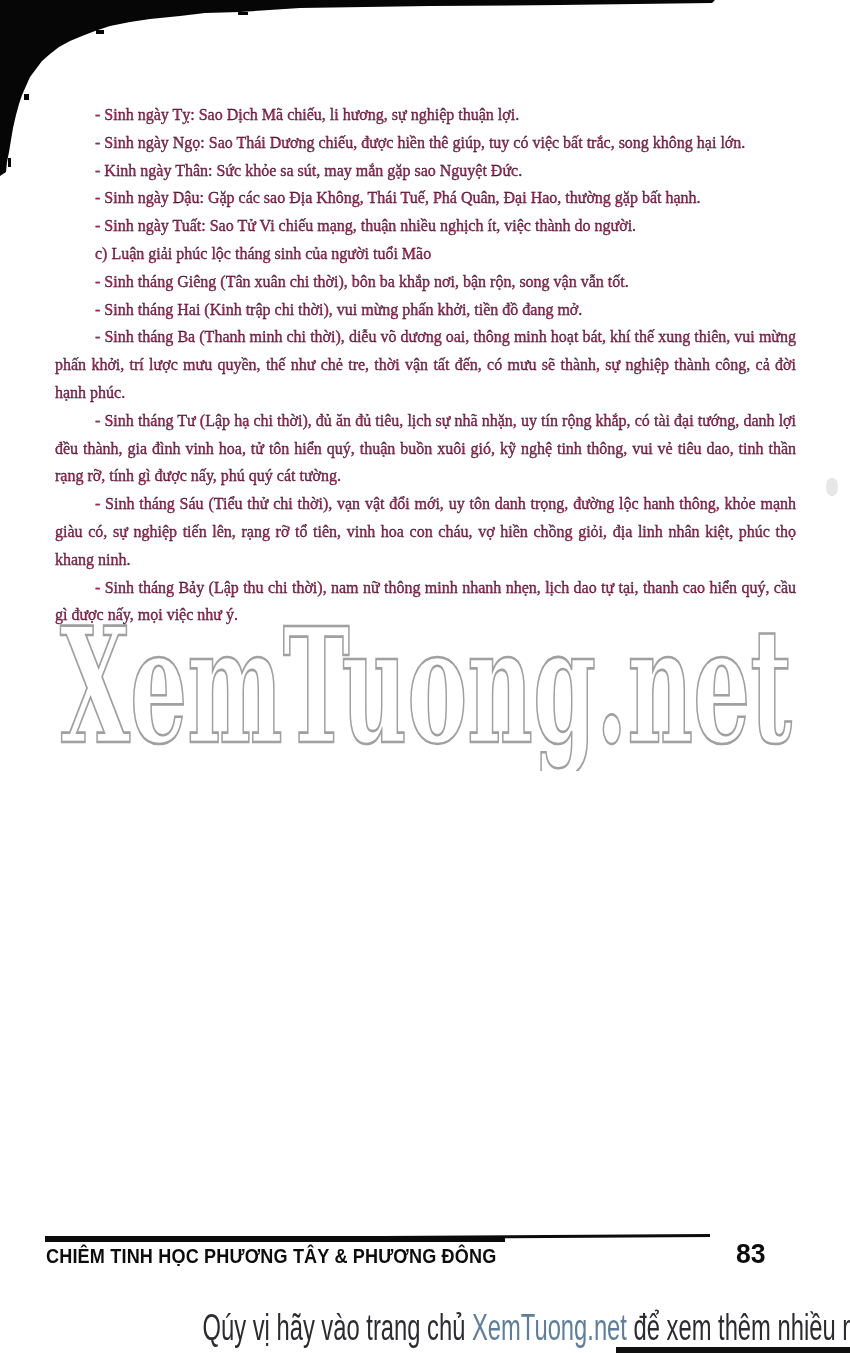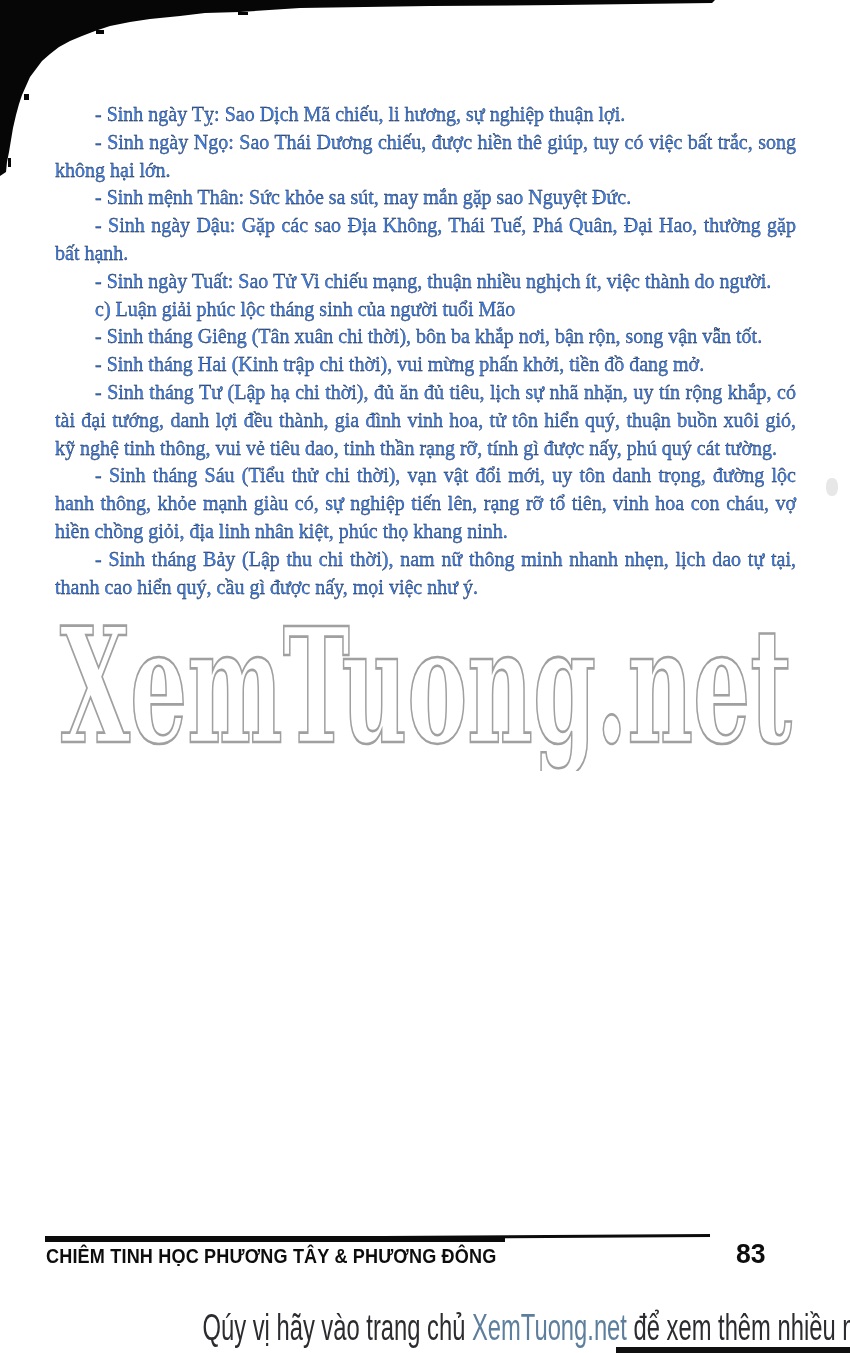--- a/index.html
+++ b/index.html
@@ -11,21 +11,21 @@
   .scan-artifact{position:absolute;left:0;top:0;z-index:5;pointer-events:none;}
   .speck{
     position:absolute;left:826px;top:478px;width:12px;height:18px;
     background:#c9c9c9;opacity:.45;border-radius:45%;z-index:1;
   }
   .watermark-wrap{
     position:absolute;left:58px;top:596px;width:740px;height:175px;z-index:0;
   }
   .body-text{
     position:absolute;left:55px;top:101px;width:741px;z-index:2;
-    font-size:20px;line-height:27.8px;color:#3b82f6;
+    font-size:16px;line-height:27.8px;color:#be185d;
     text-align:justify;
     -webkit-text-stroke:0.3px #0e0e0e;
   }
   .para{margin:0;text-indent:40px;}
   .para.heading{font-weight:normal;}
   .footer-rule-thin{
     position:absolute;left:45px;top:1238px;width:665px;height:3px;
     background:#0b0b0b;transform:rotate(-0.35deg);transform-origin:left center;z-index:3;
   }
   .footer-rule-thick{
@@ -76,26 +76,27 @@
 
 <div class="watermark-wrap">
   <svg width="740" height="175" viewBox="0 0 740 175">
     <text x="2" y="146" font-family="DejaVu Serif, serif" font-weight="bold" font-size="160" fill="rgba(255,255,255,0.5)" stroke="#a0a0a0" stroke-width="2.6" textLength="732" lengthAdjust="spacingAndGlyphs">XemTuong.net</text>
   </svg>
 </div>
 
 <div class="body-text">
     <p class="para">- Sinh ngày Tỵ: Sao Dịch Mã chiếu, li hương, sự nghiệp thuận lợi.</p>
     <p class="para">- Sinh ngày Ngọ: Sao Thái Dương chiếu, được hiền thê giúp, tuy có việc bất trắc, song không hại lớn.</p>
-    <p class="para">- Sinh mệnh Thân: Sức khỏe sa sút, may mắn gặp sao Nguyệt Đức.</p>
+    <p class="para">- Kinh ngày Thân: Sức khỏe sa sút, may mắn gặp sao Nguyệt Đức.</p>
     <p class="para">- Sinh ngày Dậu: Gặp các sao Địa Không, Thái Tuế, Phá Quân, Đại Hao, thường gặp bất hạnh.</p>
     <p class="para">- Sinh ngày Tuất: Sao Tử Vi chiếu mạng, thuận nhiều nghịch ít, việc thành do người.</p>
     <p class="para heading">c) Luận giải phúc lộc tháng sinh của người tuổi Mão</p>
     <p class="para">- Sinh tháng Giêng (Tân xuân chi thời), bôn ba khắp nơi, bận rộn, song vận vẫn tốt.</p>
     <p class="para">- Sinh tháng Hai (Kinh trập chi thời), vui mừng phấn khởi, tiền đồ đang mở.</p>
+    <p class="para">- Sinh tháng Ba (Thanh minh chi thời), diễu võ dương oai, thông minh hoạt bát, khí thế xung thiên, vui mừng phấn khởi, trí lược mưu quyền, thế như chẻ tre, thời vận tất đến, có mưu sẽ thành, sự nghiệp thành công, cả đời hạnh phúc.</p>
     <p class="para">- Sinh tháng Tư (Lập hạ chi thời), đủ ăn đủ tiêu, lịch sự nhã nhặn, uy tín rộng khắp, có tài đại tướng, danh lợi đều thành, gia đình vinh hoa, tử tôn hiển quý, thuận buồn xuôi gió, kỹ nghệ tinh thông, vui vẻ tiêu dao, tinh thần rạng rỡ, tính gì được nấy, phú quý cát tường.</p>
     <p class="para">- Sinh tháng Sáu (Tiểu thử chi thời), vạn vật đổi mới, uy tôn danh trọng, đường lộc hanh thông, khỏe mạnh giàu có, sự nghiệp tiến lên, rạng rỡ tổ tiên, vinh hoa con cháu, vợ hiền chồng giỏi, địa linh nhân kiệt, phúc thọ khang ninh.</p>
     <p class="para">- Sinh tháng Bảy (Lập thu chi thời), nam nữ thông minh nhanh nhẹn, lịch dao tự tại, thanh cao hiển quý, cầu gì được nấy, mọi việc như ý.</p>
   </div>
 
 <div class="footer-rule-thin"></div>
 <div class="footer-rule-thick"></div>
 <div class="running-title">CHIÊM TINH HỌC PHƯƠNG TÂY &amp; PHƯƠNG ĐÔNG</div>
 <div class="page-number">83</div>
 

